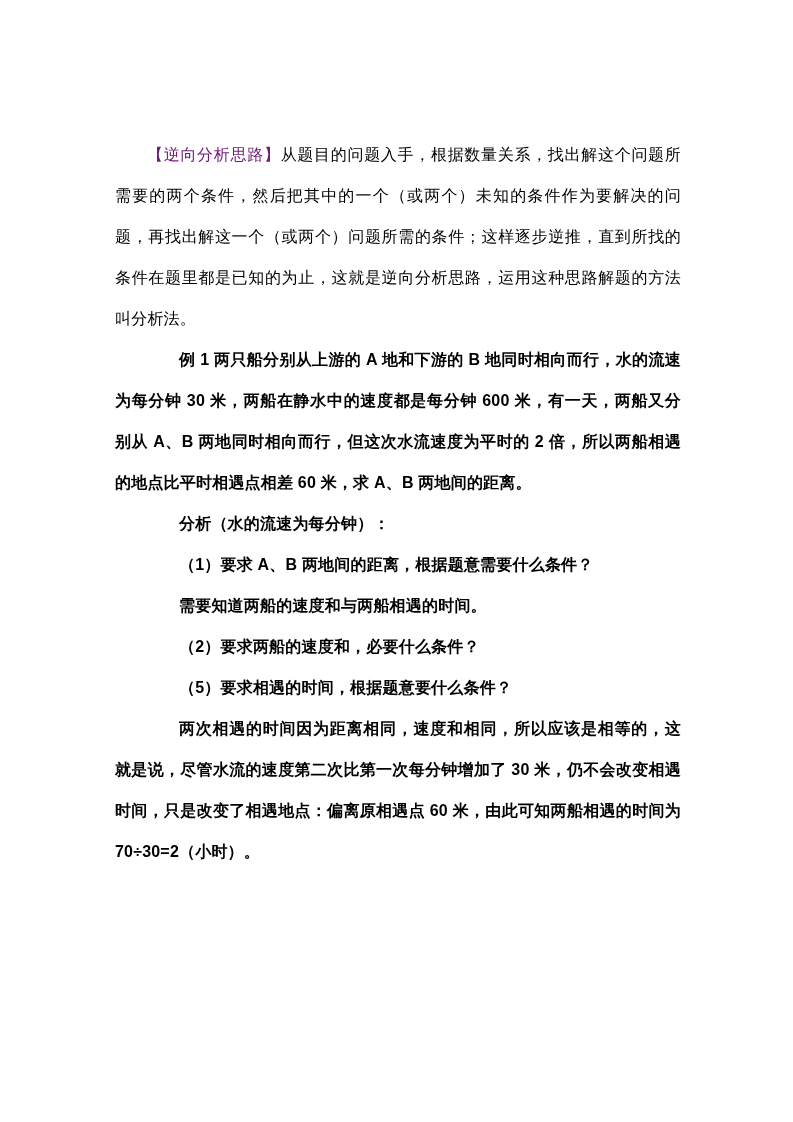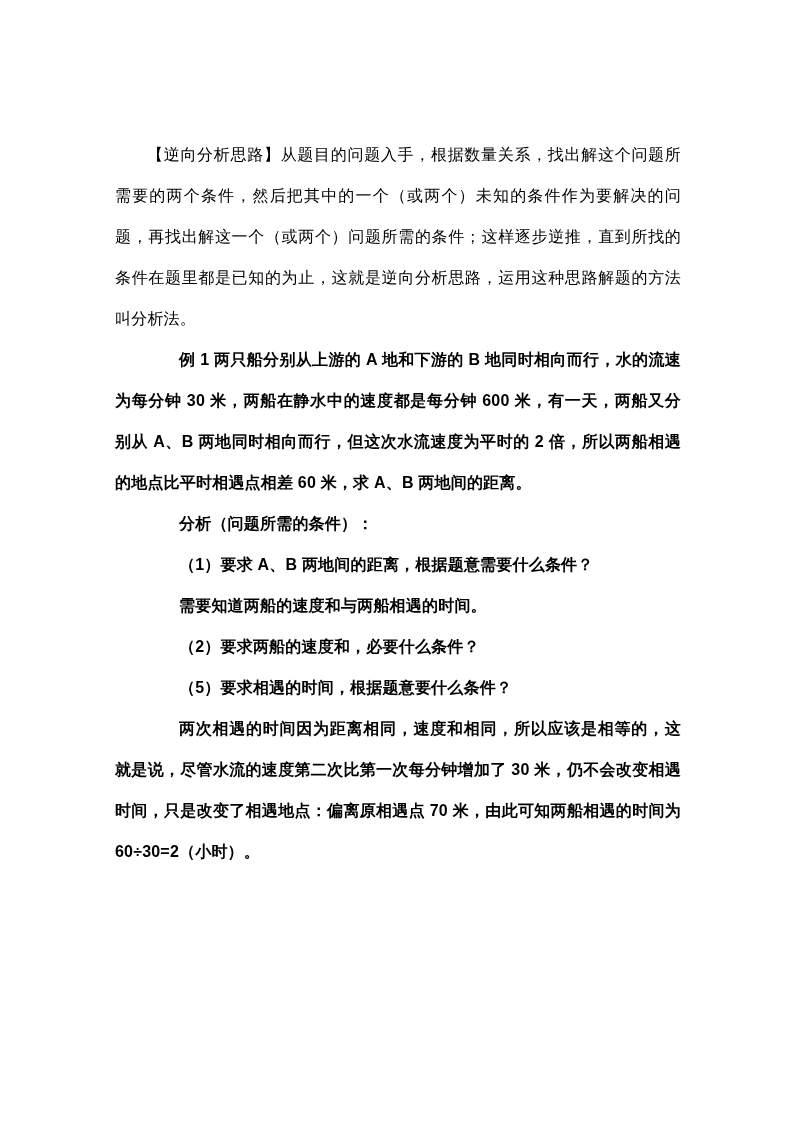--- a/index.html
+++ b/index.html
@@ -28,37 +28,37 @@
       line-height: 41px;
       text-align: justify;
       text-justify: inter-ideograph;
       letter-spacing: 0.2px;
       color: #000000;
     }
     
     .indent-sm { text-indent: 32px; }
     
     .indent-lg { text-indent: 64px; font-weight: bold; }
-    .lead-red { color: #000000; }
+    .lead-red { color: #701a75; }
   </style>
 </head>
 <body>
 
 <div class="page">
 
   <p class="para indent-sm"><span class="lead-red">【逆向分析思路】</span><span>从题目的问题入手，根据数量关系，找出解这个问题所需要的两个条件，然后把其中的一个（或两个）未知的条件作为要解决的问题，再找出解这一个（或两个）问题所需的条件；这样逐步逆推，直到所找的条件在题里都是已知的为止，这就是逆向分析思路，运用这种思路解题的方法叫分析法。</span></p>
 
   <p class="para indent-lg">例 1 两只船分别从上游的 A 地和下游的 B 地同时相向而行，水的流速为每分钟 30 米，两船在静水中的速度都是每分钟 600 米，有一天，两船又分别从 A、B 两地同时相向而行，但这次水流速度为平时的 2 倍，所以两船相遇的地点比平时相遇点相差 60 米，求 A、B 两地间的距离。</p>
 
-  <p class="para indent-lg">分析（问题所需的条件）：</p>
+  <p class="para indent-lg">分析（水的流速为每分钟）：</p>
 
   <p class="para indent-lg">（1）要求 A、B 两地间的距离，根据题意需要什么条件？</p>
 
   <p class="para indent-lg">需要知道两船的速度和与两船相遇的时间。</p>
 
   <p class="para indent-lg">（2）要求两船的速度和，必要什么条件？</p>
 
 
   <p class="para indent-lg">（5）要求相遇的时间，根据题意要什么条件？</p>
 
-  <p class="para indent-lg">两次相遇的时间因为距离相同，速度和相同，所以应该是相等的，这就是说，尽管水流的速度第二次比第一次每分钟增加了 30 米，仍不会改变相遇时间，只是改变了相遇地点：偏离原相遇点 70 米，由此可知两船相遇的时间为 60÷30=2（小时）。</p>
+  <p class="para indent-lg">两次相遇的时间因为距离相同，速度和相同，所以应该是相等的，这就是说，尽管水流的速度第二次比第一次每分钟增加了 30 米，仍不会改变相遇时间，只是改变了相遇地点：偏离原相遇点 60 米，由此可知两船相遇的时间为 70÷30=2（小时）。</p>
 
 </div>
 
 </body></html>

